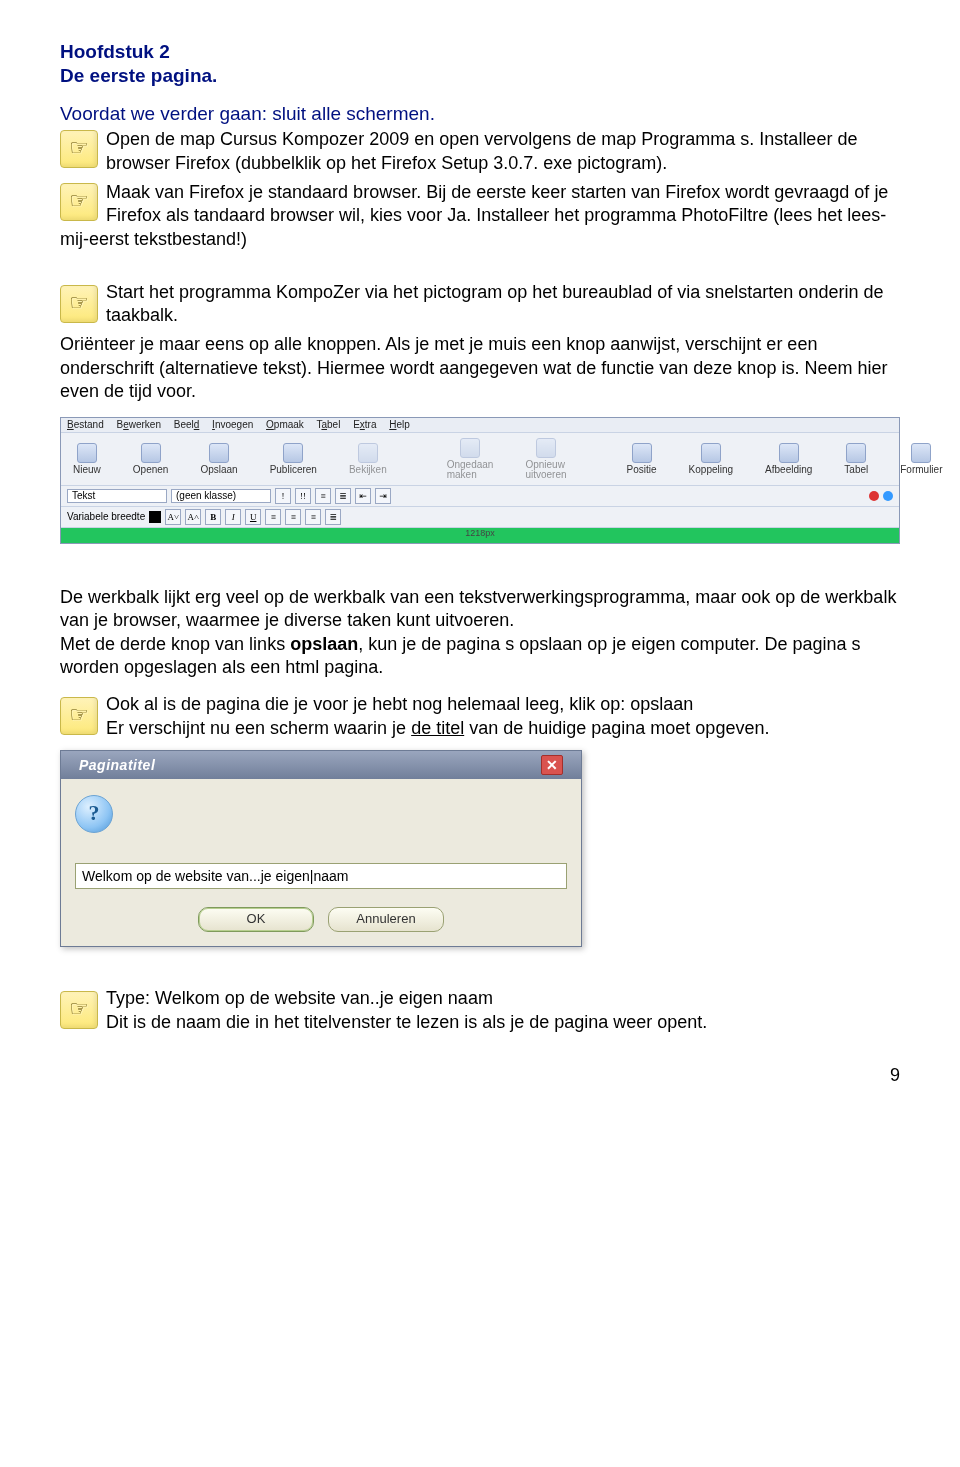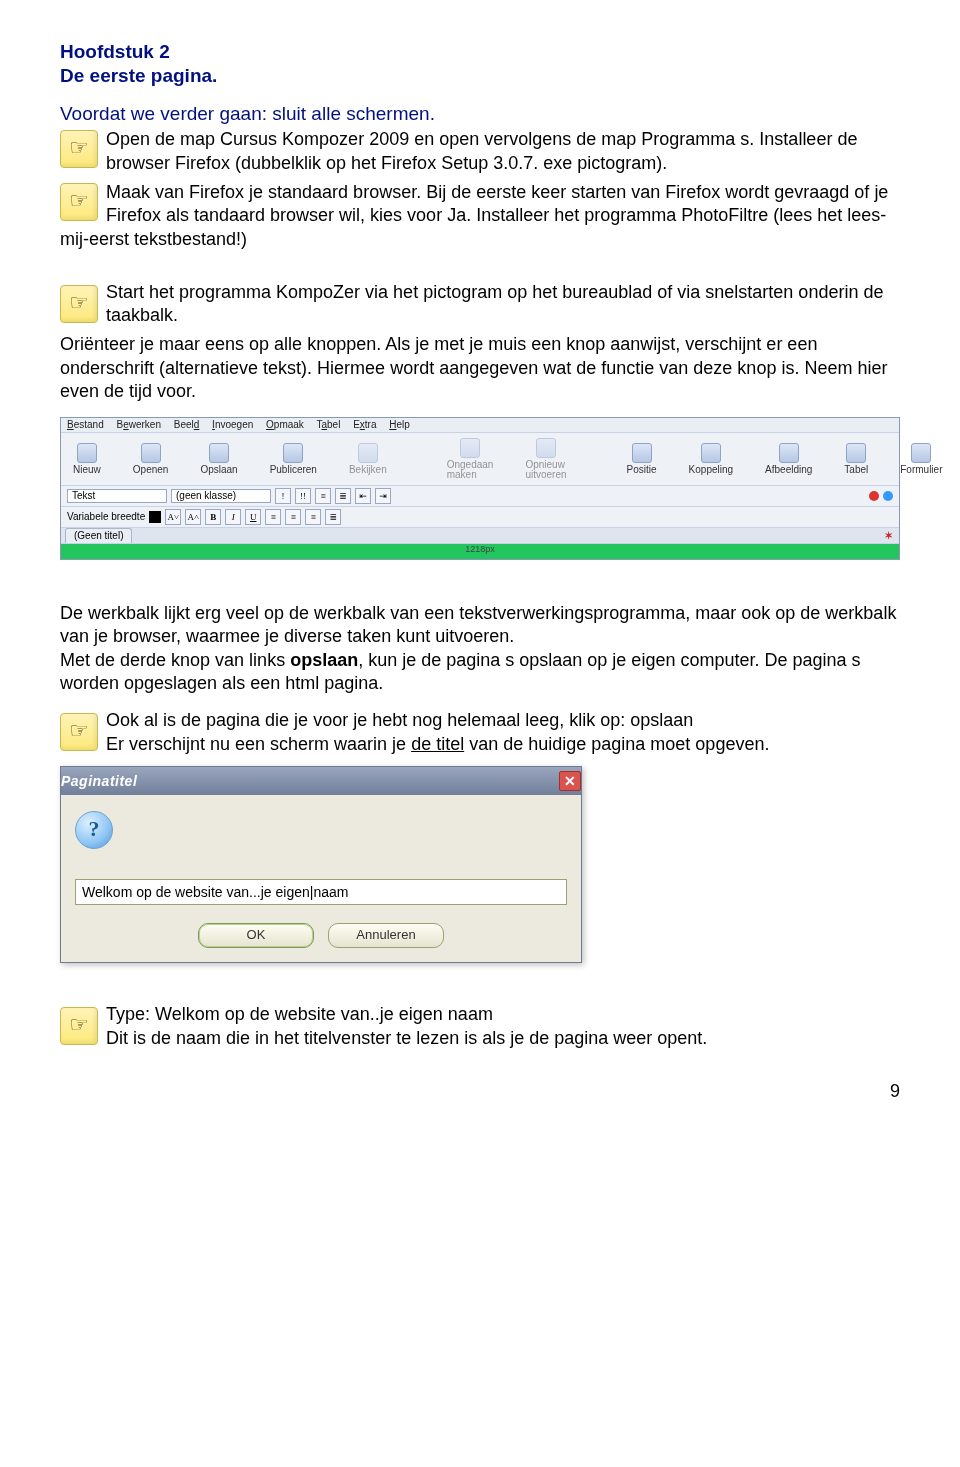--- a/index.html
+++ b/index.html
@@ -154,21 +154,21 @@
     border: 1px solid #6d7b95;
     background: #eceade;
     box-shadow: 2px 2px 6px rgba(0,0,0,.25);
     margin: 10px 0 40px 0;
     font-size: 14px;
   }
   .dtitle {
     background: linear-gradient(#9aa6be,#717f9a);
     color: #fff;
     font-weight: bold;
-    padding: 4px 0;
+    padding: 4px 18px;
     display:flex;
     align-items:center;
     justify-content:space-between;
     font-style: italic;
     letter-spacing:.5px;
   }
   .dclose {
     width:20px;height:18px;
     background:#d9534f;
     color:#fff;
@@ -351,24 +351,20 @@
         <i>I</i>
       </span>
     <span class="mini">
         <u>U</u>
       </span>
     <span class="mini">≡</span>
     <span class="mini">≡</span>
     <span class="mini">≡</span>
     <span class="mini">≣</span>
   </div>
-  <div class="tabrow">
-    <span class="tab">(Geen titel)</span>
-    <span class="redx">✶</span>
-  </div>
   <div class="ruler">
     <span>1218px</span>
   </div>
 </div>
 
 <p style="white-space:pre-line;">
   <span>De werkbalk lijkt erg veel op de werkbalk van een tekstverwerkingsprogramma, maar ook op de werkbalk van je browser, waarmee je diverse taken kunt uitvoeren.
 Met de derde knop van links </span><strong>opslaan</strong><span>, kun je de pagina s opslaan op je eigen computer. De pagina s worden opgeslagen als een html pagina.</span>
 </p>
 

